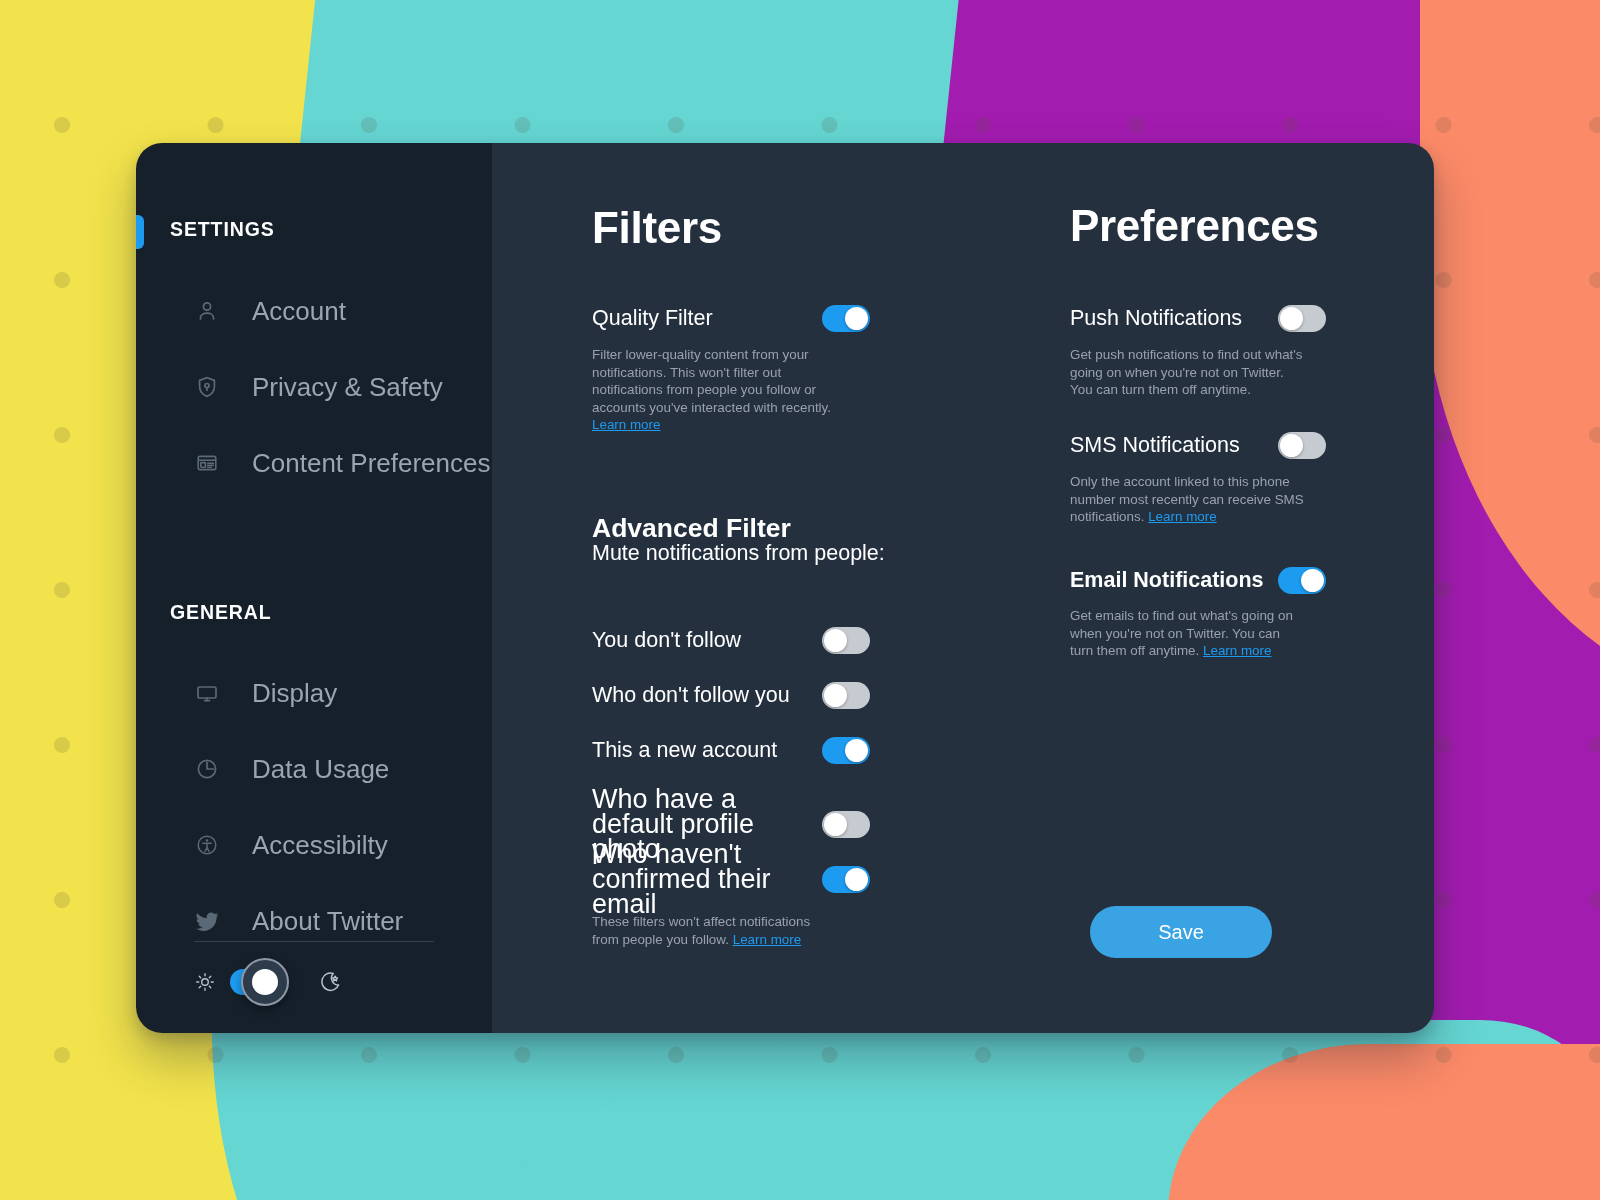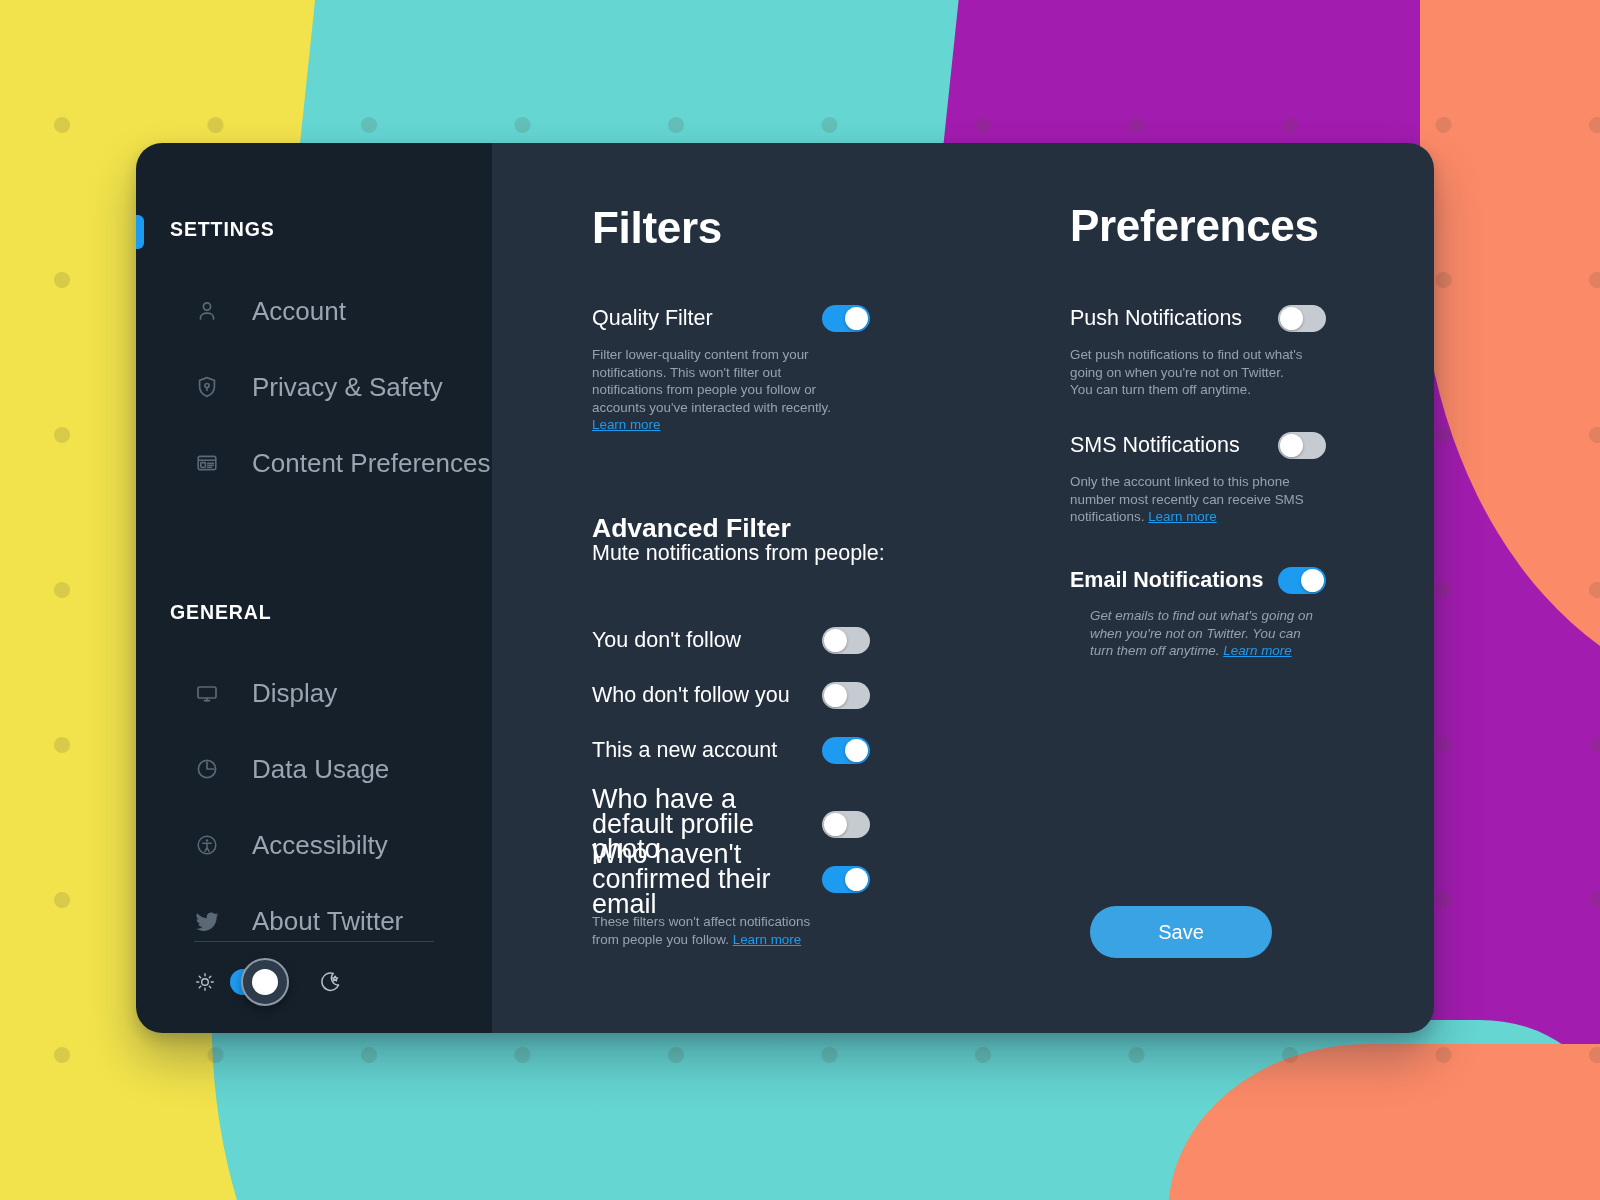--- a/index.html
+++ b/index.html
@@ -500,21 +500,21 @@
         <span>Only the account linked to this phone number most recently can receive SMS notifications.</span>
         <span class="lnk">Learn more</span>
       </div>
 
       <div class="setting-row" style="left:578px; top:424px; width:256px; justify-content:space-between;font-weight:bold;">
         <span class="setting-label">Email Notifications</span>
         <span class="toggle on">
           <span class="knob"></span>
         </span>
       </div>
-      <div class="desc" style="left:598px; top:464px; width:232px;font-style:italic;">
+      <div class="desc" style="left:578px; top:464px; width:232px;">
         <span>Get emails to find out what's going on when you're not on Twitter. You can turn them off anytime.</span>
         <span class="lnk">Learn more</span>
       </div>
 
       <button id="save-button">Save</button>
 
     </section>
   </div>
 </div>
 

